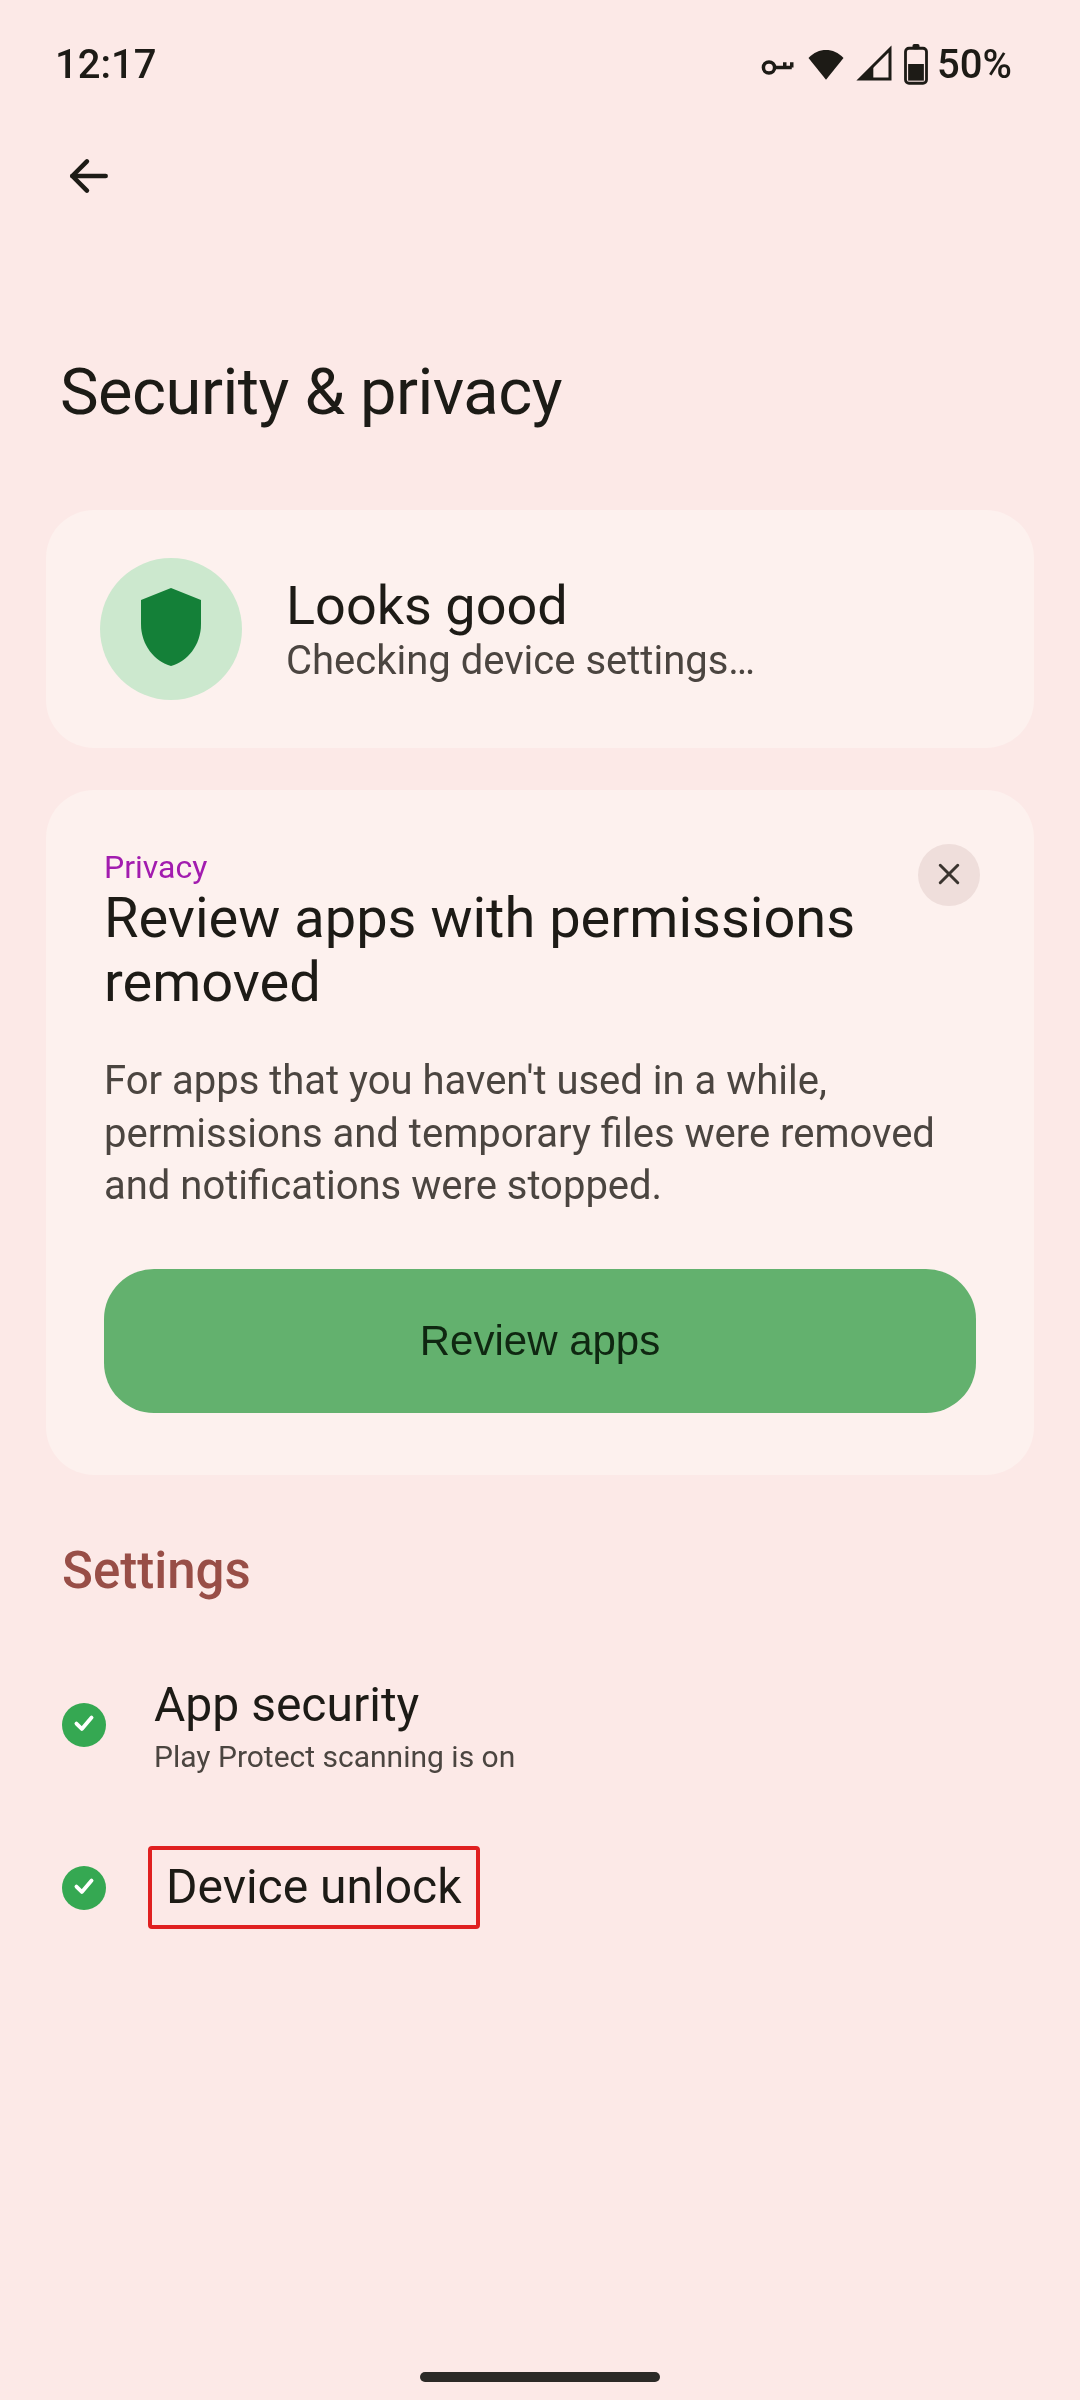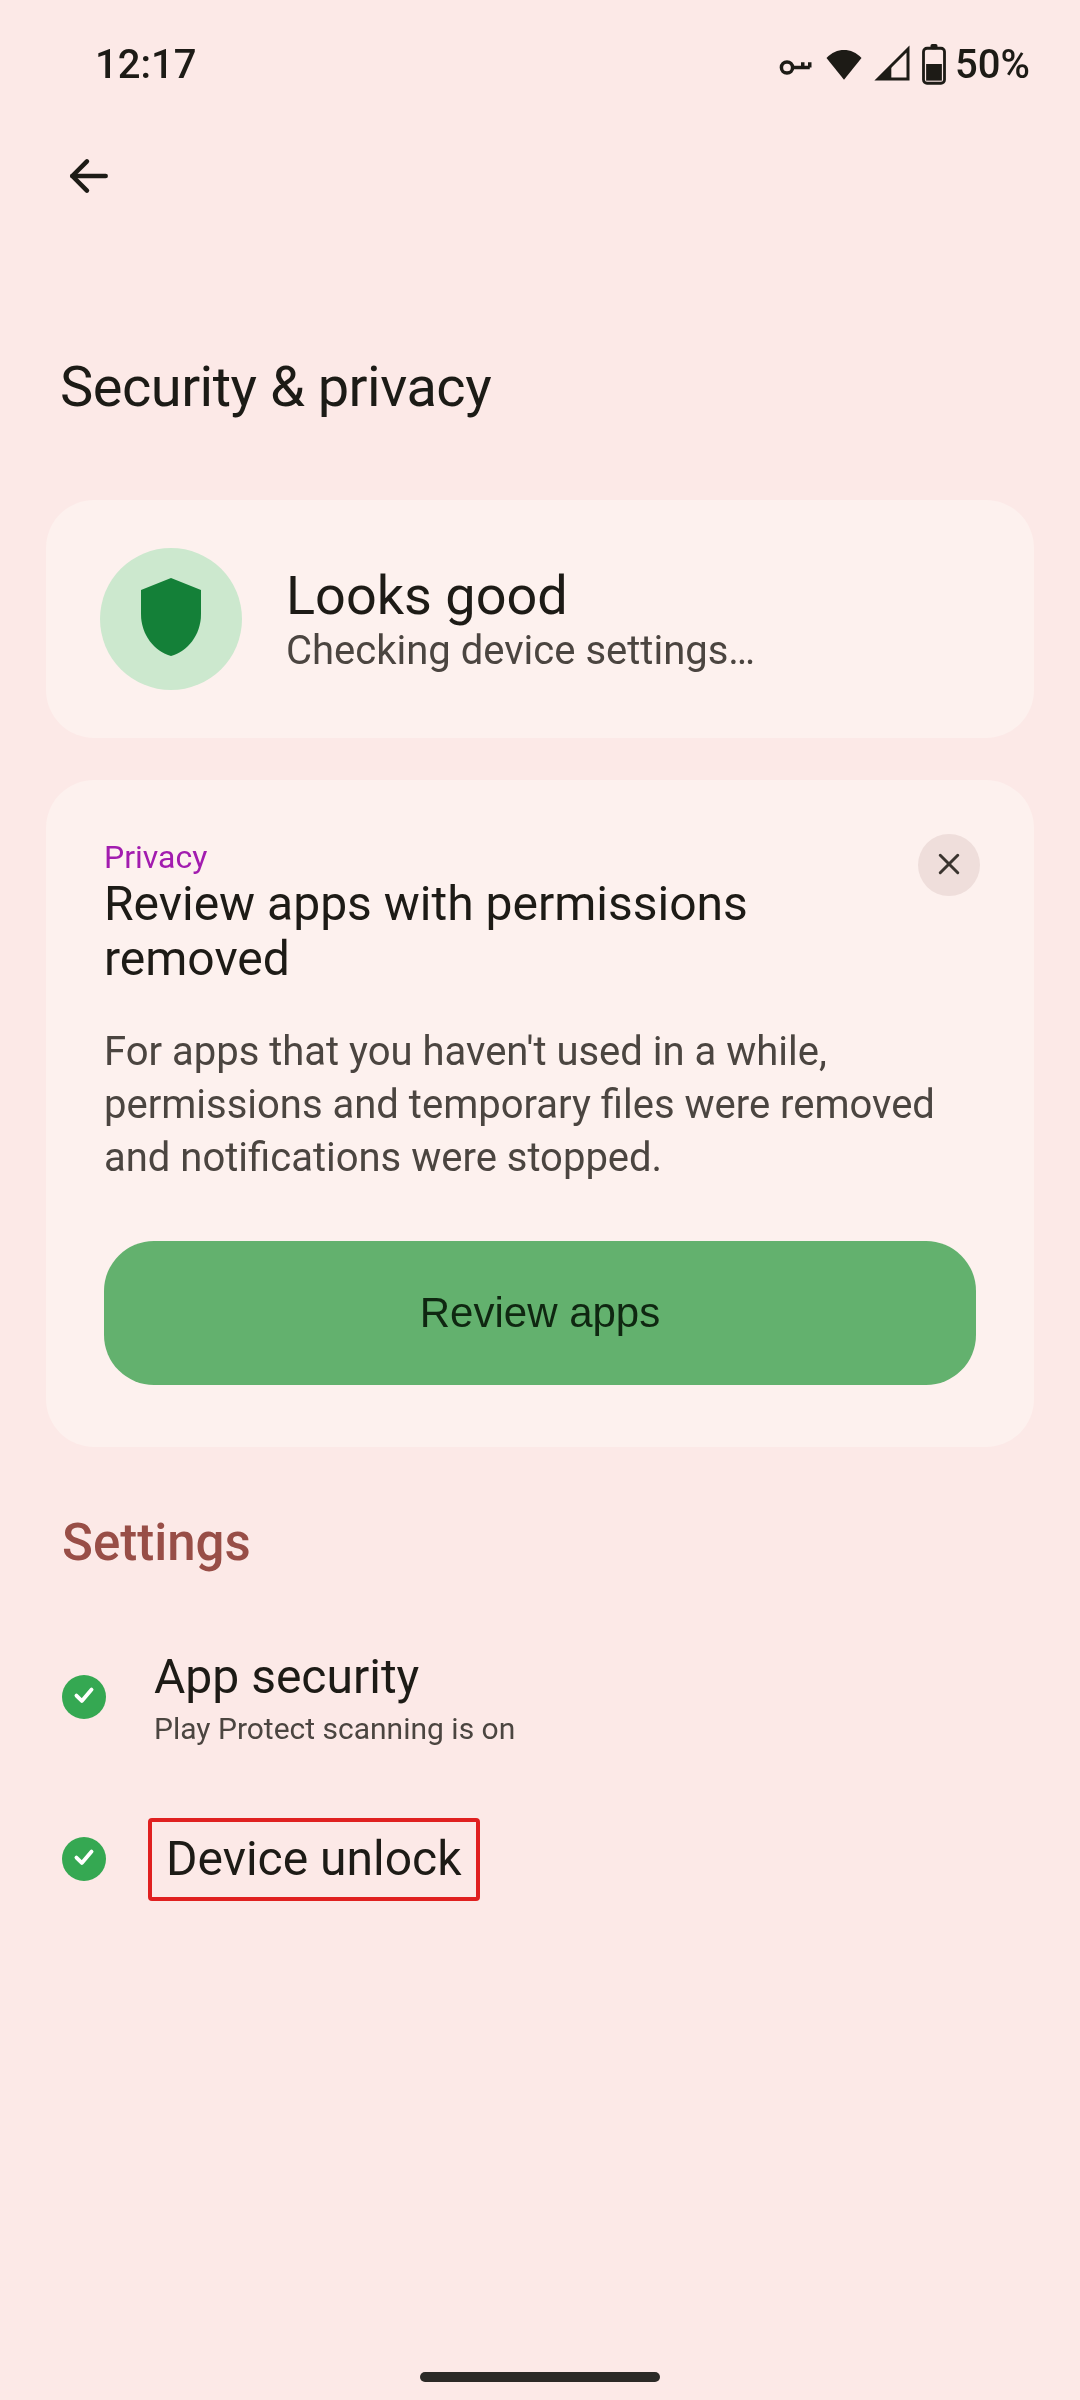--- a/index.html
+++ b/index.html
@@ -10,46 +10,45 @@
     color: #1f1b16;
     overflow: hidden;
     position: relative;
   }
 
   
   .status-bar {
     display: flex;
     justify-content: space-between;
     align-items: center;
-    padding: 28px 50px 0 55px;
+    padding: 28px 68px 0 55px;
     height: 100px;
     font-size: 40px;
     font-weight: 500;
     color: #1d1b16;
-    margin-left: 40px;
   }
   .status-right {
     display: flex;
     align-items: center;
     gap: 8px;
   }
   .status-right svg { display: block; }
 
   
   .back-area { padding: 40px 40px 0 52px; }
   .back-btn {
     width: 74px; height: 74px;
     display: flex; align-items: center; justify-content: center;
     border: none; background: transparent; cursor: pointer;
   }
 
   
   .page-title {
     padding: 140px 91px 80px 60px;
-    font-size: 56px;
+    font-size: 65px;
     font-weight: 400;
     color: #1c1b16;
     letter-spacing: -0.5px;
   }
 
   
   .card {
     margin: 0 46px 42px 46px;
     background: #fdf1ee;
     border-radius: 48px;
@@ -83,21 +82,21 @@
     position: absolute;
     top: 54px; right: 54px;
     width: 62px; height: 62px;
     border-radius: 50%;
     background: #efdedb;
     border: none;
     display: flex; align-items: center; justify-content: center;
     cursor: pointer;
   }
   .privacy-title {
-    font-size: 48px;
+    font-size: 56px;
     font-weight: 400;
     line-height: 1.15;
     color: #1d1b16;
     margin-bottom: 40px;
     padding-right: 70px;
   }
   .privacy-desc {
     font-size: 40px;
     line-height: 1.32;
     color: #4b4540;

